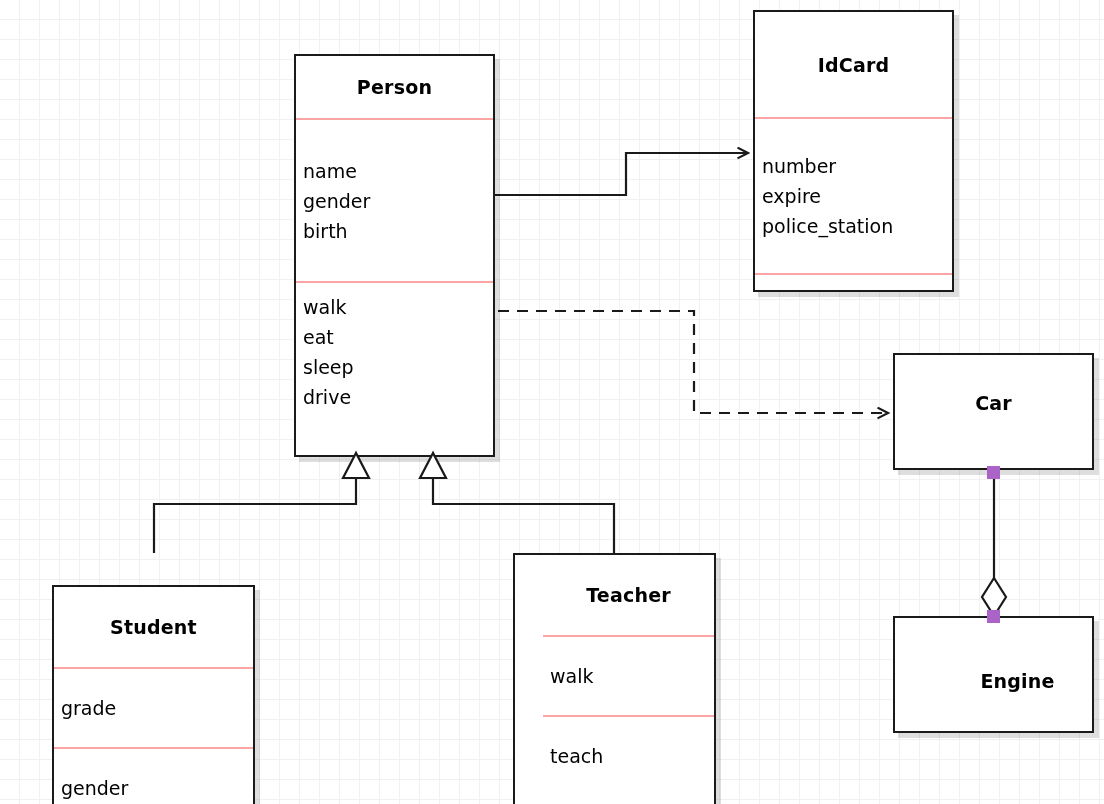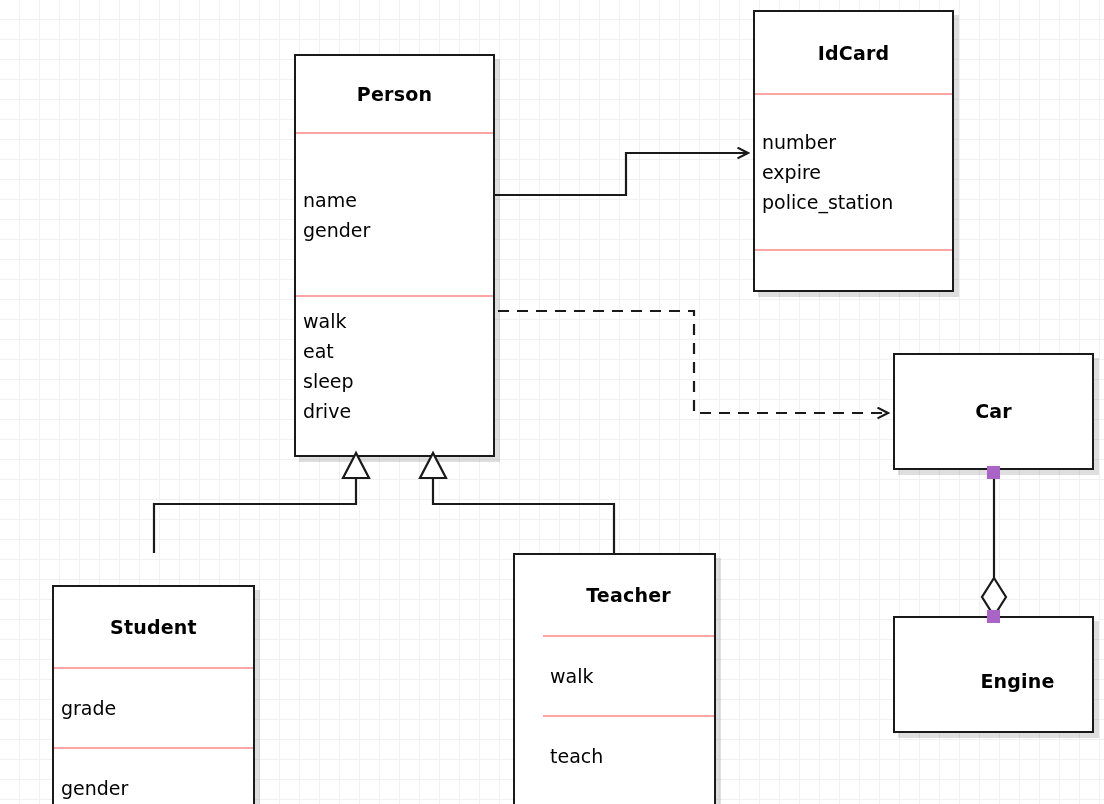--- a/index.html
+++ b/index.html
@@ -95,49 +95,50 @@
     <path d="M 498 311 L 694 311 L 694 413 L 888 413" fill="none" stroke="#1a1a1a" stroke-width="2.2" stroke-dasharray="11 8" marker-end="url(#openArrow)"></path>
 
     <path d="M 154 553 L 154 504 L 356 504 L 356 474" fill="none" stroke="#1a1a1a" stroke-width="2.2"></path>
 
     <path d="M 614 553 L 614 504 L 433 504 L 433 474" fill="none" stroke="#1a1a1a" stroke-width="2.2"></path>
 
     <path d="M 994 472 L 994 583" fill="none" stroke="#1a1a1a" stroke-width="2.2"></path>
   </svg>
 
   <div class="uml-box" style="left:294px; top:54px; width:201px; height:403px;">
-    <div class="uml-section sec-title" style="height:76px;">
+    <div class="uml-section sec-title" style="height:62px;">
       <span>Person</span>
     </div>
     <div class="uml-section sec-list" style="height:163px;">
       <div class="uml-item">name</div>
       <div class="uml-item">gender</div>
+      <div class="uml-item">birth</div>
     </div>
     <div class="uml-section sec-list" style="height:140px;">
       <div class="uml-item">walk</div>
       <div class="uml-item">eat</div>
       <div class="uml-item">sleep</div>
       <div class="uml-item">drive</div>
     </div>
   </div>
 
   <div class="uml-box" style="left:753px; top:10px; width:201px; height:282px;">
-    <div class="uml-section sec-title" style="height:81px;">
+    <div class="uml-section sec-title" style="height:105px;">
       <span>IdCard</span>
     </div>
     <div class="uml-section sec-list" style="height:156px;">
       <div class="uml-item">number</div>
       <div class="uml-item">expire</div>
       <div class="uml-item">police_station</div>
     </div>
     <div class="uml-section sec-empty" style="height:41px;"></div>
   </div>
 
   <div class="uml-box" style="left:893px; top:353px; width:201px; height:117px;">
-    <div class="uml-section sec-title" style="height:95px;margin-top:8px;">
+    <div class="uml-section sec-title" style="height:95px;">
       <span>Car</span>
     </div>
   </div>
 
   <div class="uml-box" style="left:893px; top:616px; width:201px; height:117px;">
     <div class="uml-section sec-title" style="height:126px;padding-left:48px;">
       <span>Engine</span>
     </div>
   </div>
 

